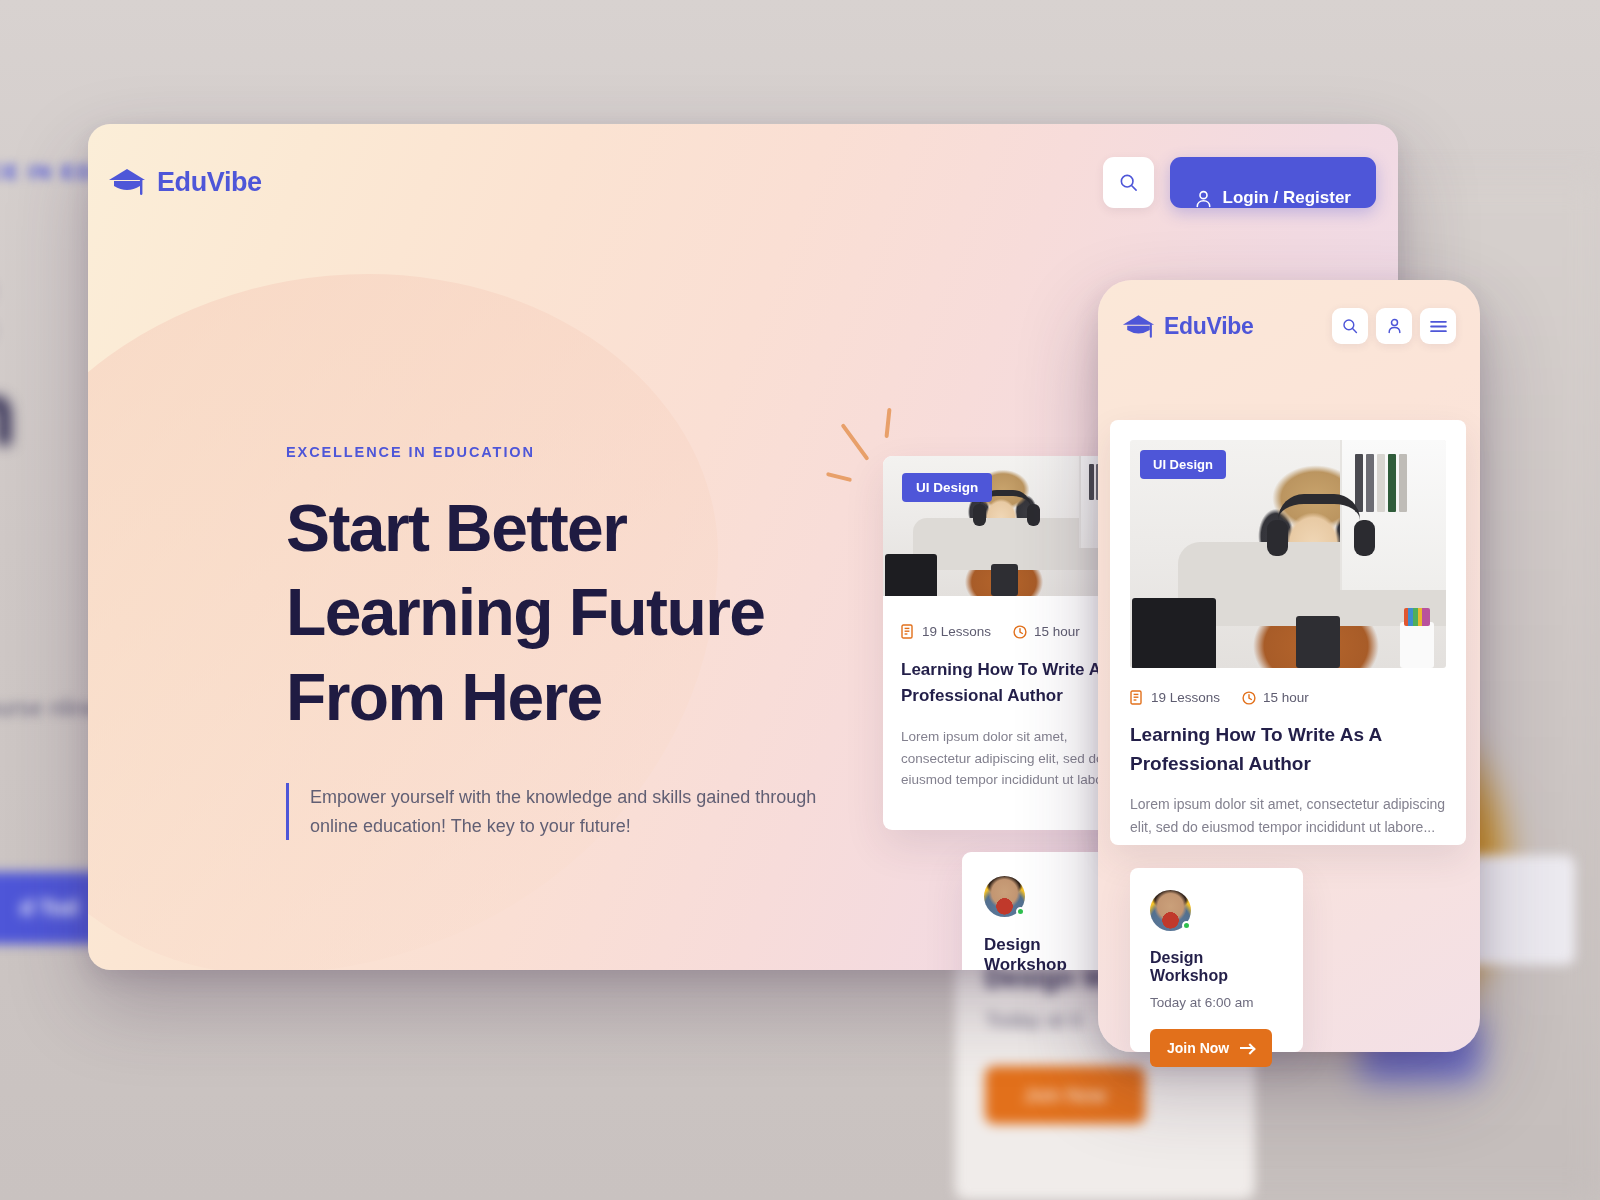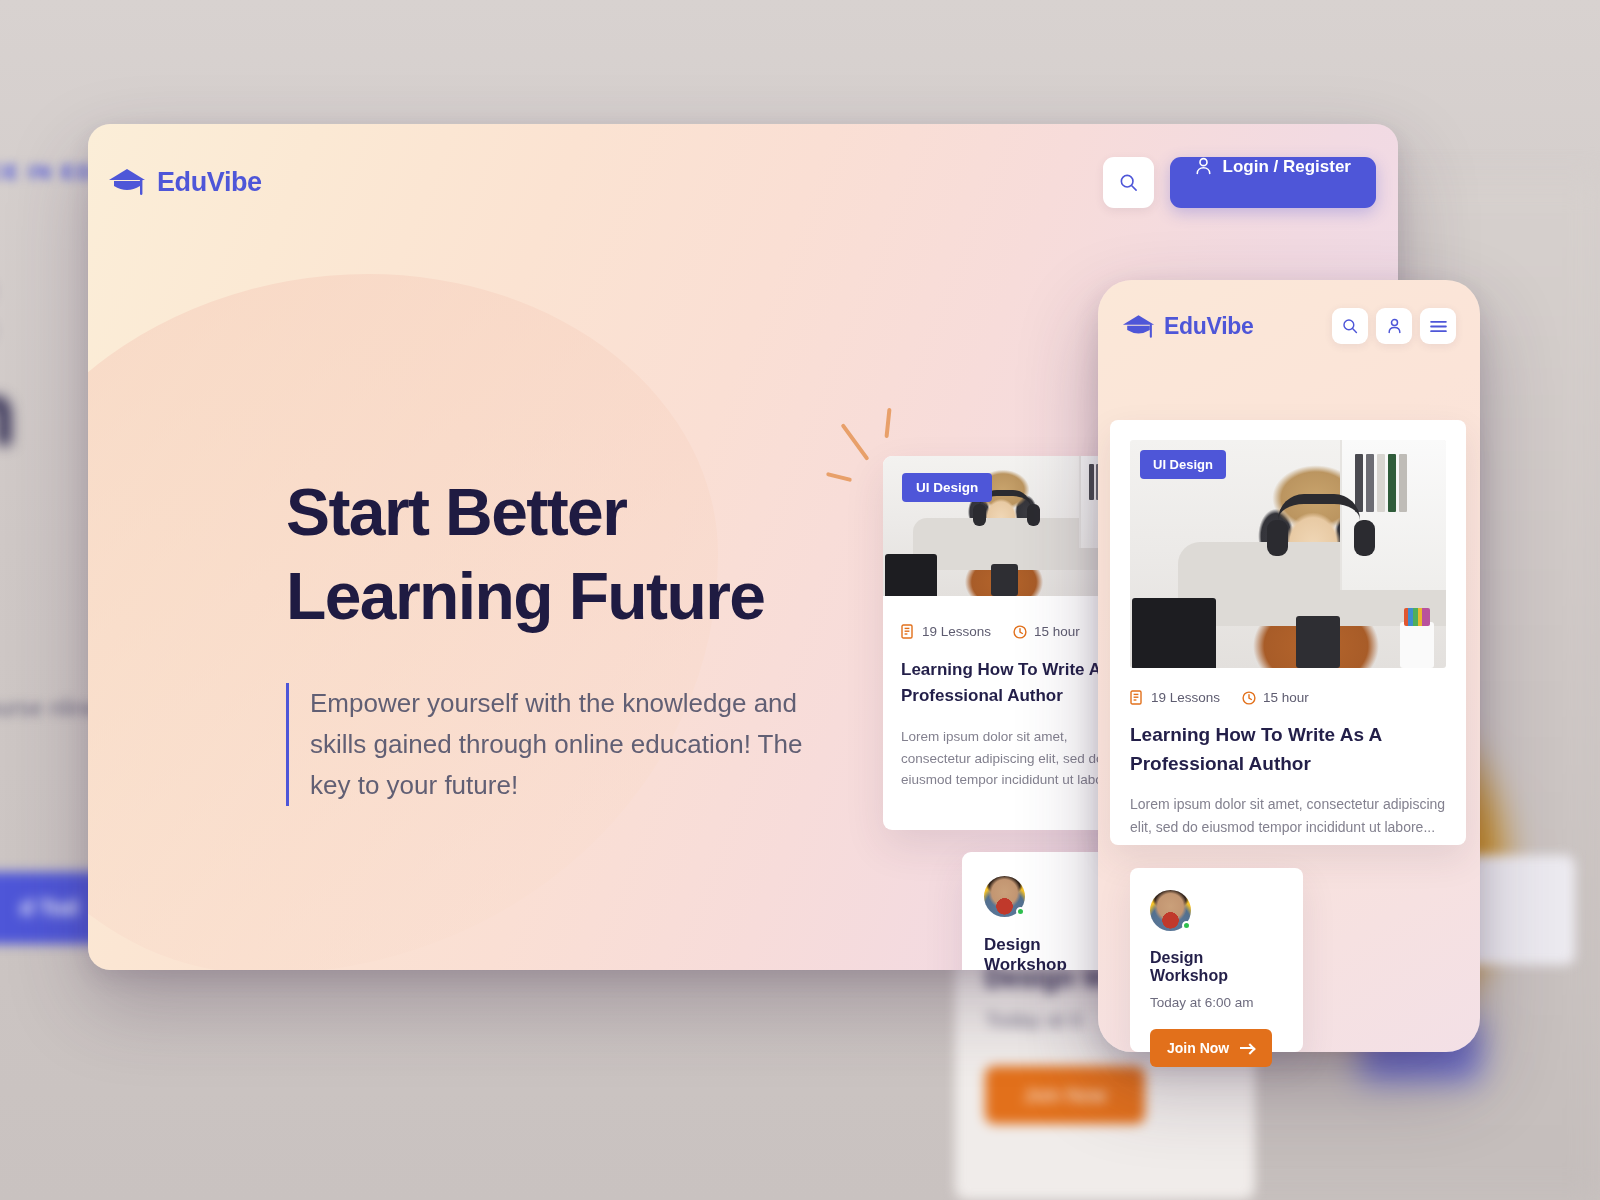--- a/index.html
+++ b/index.html
@@ -98,34 +98,34 @@
           transform:rotate(45deg) translate(-2px,-2px); }
 
   .actions { margin-left:auto; display:flex; align-items:center; gap:16px; }
   .search-btn {
     width:51px; height:51px; background:#fff; border-radius:11px; cursor:pointer;
     display:flex; align-items:center; justify-content:center;
     box-shadow:0 3px 10px rgba(80,60,90,.09);
   }
   .login-btn {
     height:51px; background:#4e56d8; border-radius:11px; cursor:pointer;
-    display:flex; align-items:flex-start; gap:11px; padding:0 25px;
+    display:flex; align-items:flex-end; gap:11px; padding:0 25px;
     color:#fff; font-size:17px; font-weight:700;
     box-shadow:0 5px 16px rgba(78,86,216,.3);
   }
 
   
   .hero { position:absolute; left:198px; top:320px; width:560px; }
   .eyebrow { font-size:14.5px; font-weight:700; letter-spacing:1.9px; color:#4e56d8; }
   .headline {
     margin-top:26px; font-size:66px; line-height:1.28; font-weight:700;
     color:#1f1b42; letter-spacing:-1.6px;
   }
   .lede { margin-top:44px; border-left:3px solid #4e56d8; padding-left:21px;
-          font-size:26px; line-height:1.58; color:#615f74; }
+          font-size:18px; line-height:1.58; color:#615f74; }
   .cta {
     margin-top:58px; display:inline-flex; align-items:center; gap:16px; cursor:pointer;
     background:#4e56d8; color:#fff; font-size:19px; font-weight:700;
     padding:21px 33px; border-radius:10px;
     box-shadow:0 12px 28px rgba(78,86,216,.3);
   }
   .arrow { width:19px; height:11px; position:relative; }
   .arrow::before { content:''; position:absolute; left:0; top:5px; width:17px; height:2px; background:currentColor; }
   .arrow::after { content:''; position:absolute; right:1px; top:2px; width:8px; height:8px;
       border-top:2px solid currentColor; border-right:2px solid currentColor; transform:rotate(45deg); }
@@ -314,23 +314,25 @@
         <svg width="17" height="18" viewBox="0 0 18 19">
           <circle cx="9" cy="5.4" r="3.7" fill="none" stroke="#fff" stroke-width="1.7"></circle>
           <path d="M2.4 17.4c0-3.9 3-6 6.6-6s6.6 2.1 6.6 6" fill="none" stroke="#fff" stroke-width="1.7" stroke-linecap="round"></path>
         </svg>
         <span>Login / Register</span>
       </div>
     </div>
   </div>
 
   <div class="hero">
+    <div class="eyebrow">EXCELLENCE IN EDUCATION</div>
     <h1 class="headline">
       <span>Start Better</span><br>
       <span>Learning Future</span><br>
+      <span>From Here</span>
     </h1>
     <p class="lede">Empower yourself with the knowledge and skills gained through online education! The key to your future!</p>
   </div>
 
   <div class="burst">
       <i></i>
       <i></i>
       <i></i>
     </div>
 

